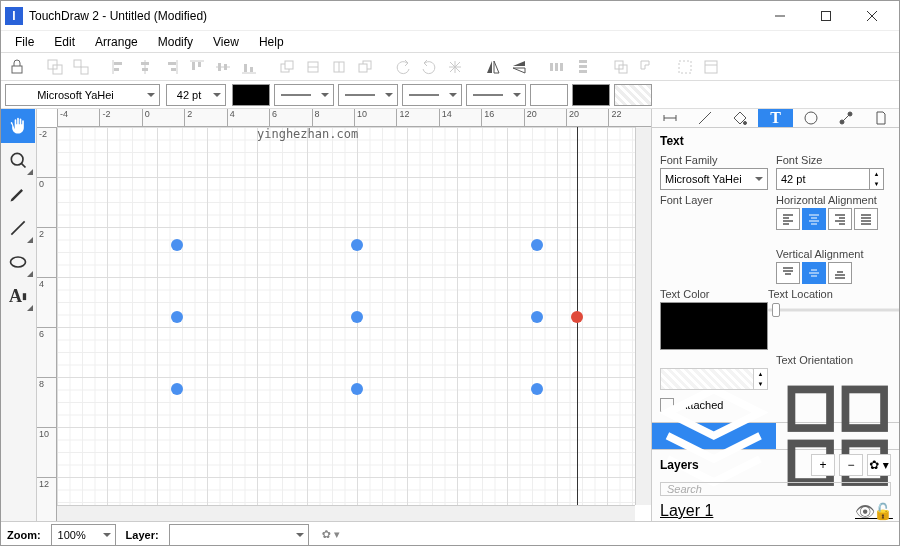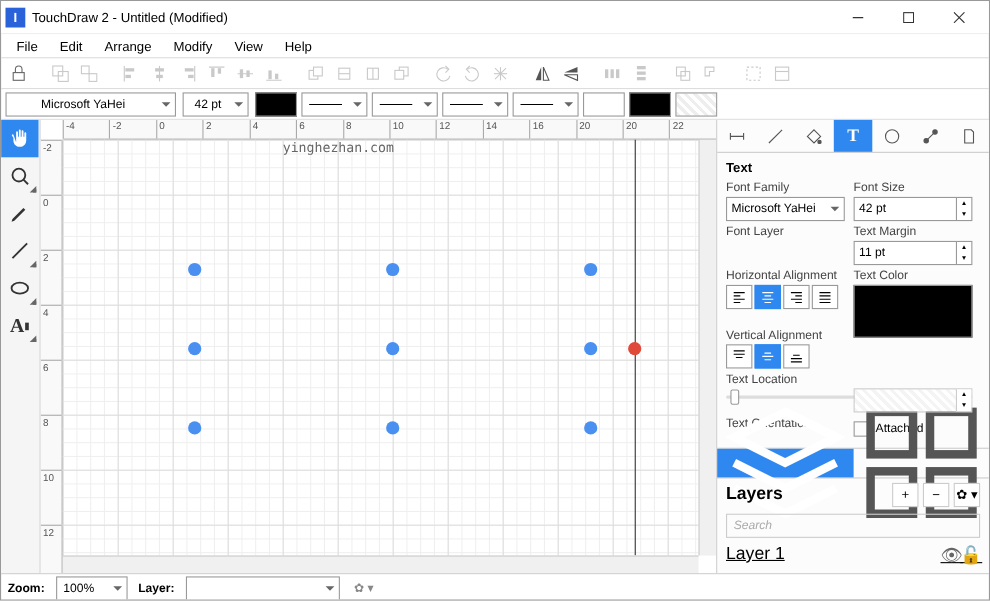--- a/index.html
+++ b/index.html
@@ -91,21 +91,21 @@
 .slider .thumb { position: absolute; left: 8px; top: 50%; width: 8px; height: 14px; background: #fff; border: 1px solid #999; border-radius: 2px; transform: translate(-50%, -50%); }
 .check { display: flex; align-items: center; gap: 6px; padding: 4px 0; }
 .check .box { width: 14px; height: 14px; border: 1px solid #999; }
 
 .divider { height: 1px; background: #ddd; margin: 6px -8px; }
 
 .insp-layers-tab { height: 28px; display: flex; border-top: 1px solid #ccc; border-bottom: 1px solid #ccc; margin-top: 6px; }
 .layertab { flex: 1; display: flex; align-items: center; justify-content: center; }
 .layertab.active { background: #2f87f0; color: #fff; }
 .layerhead { display: flex; align-items: center; padding: 4px 8px; gap: 4px; }
-.layerhead .lbl { flex: 1; font-weight: bold; font-size: 16px; }
+.layerhead .lbl { flex: 1; font-weight: bold; font-size: 12px; }
 .layerhead .btn { width: 24px; height: 22px; border: 1px solid #ccc; display: flex; align-items: center; justify-content: center; font-size: 12px; background: #fff; }
 .search { margin: 2px 8px; height: 22px; border: 1px solid #ccc; padding: 0 6px; color: #aaa; font-style: italic; display: flex; align-items: center; font-size: 11px; }
 .layerrow { display: flex; align-items: flex-start; padding: 4px 8px; font-size: 16px; text-decoration: underline; }
 .layerrow .name { flex: 1; }
 .layerrow .ico { width: 18px; color: #666; text-align: center; }
 
 
 .status { height: 26px; border-top: 1px solid #ccc; display: flex; align-items: center; padding: 0 6px; gap: 10px; font-size: 11px; }
 .status .lbl { font-weight: bold; }
 </style>
@@ -485,30 +485,20 @@
             <div class="updn">
               <div>▲</div>
               <div>▼</div>
             </div>
           </div>
       </div>
       <div class="field half">
         <div class="label">Font Layer</div>
       </div>
       <div class="field half">
-        <div class="label">Text Margin</div>
-        <div class="spinner">
-            <span>11 pt</span>
-            <div class="updn">
-              <div>▲</div>
-              <div>▼</div>
-            </div>
-          </div>
-      </div>
-      <div class="field half">
         <div class="label">Horizontal Alignment</div>
         <div class="align-btns">
           <div class="abtn">
               <svg viewBox="0 0 14 14" stroke="currentColor">
                 <line x1="2" y1="3" x2="12" y2="3"></line>
                 <line x1="2" y1="6" x2="8" y2="6"></line>
                 <line x1="2" y1="9" x2="12" y2="9"></line>
                 <line x1="2" y1="12" x2="8" y2="12"></line>
               </svg>
             </div>

